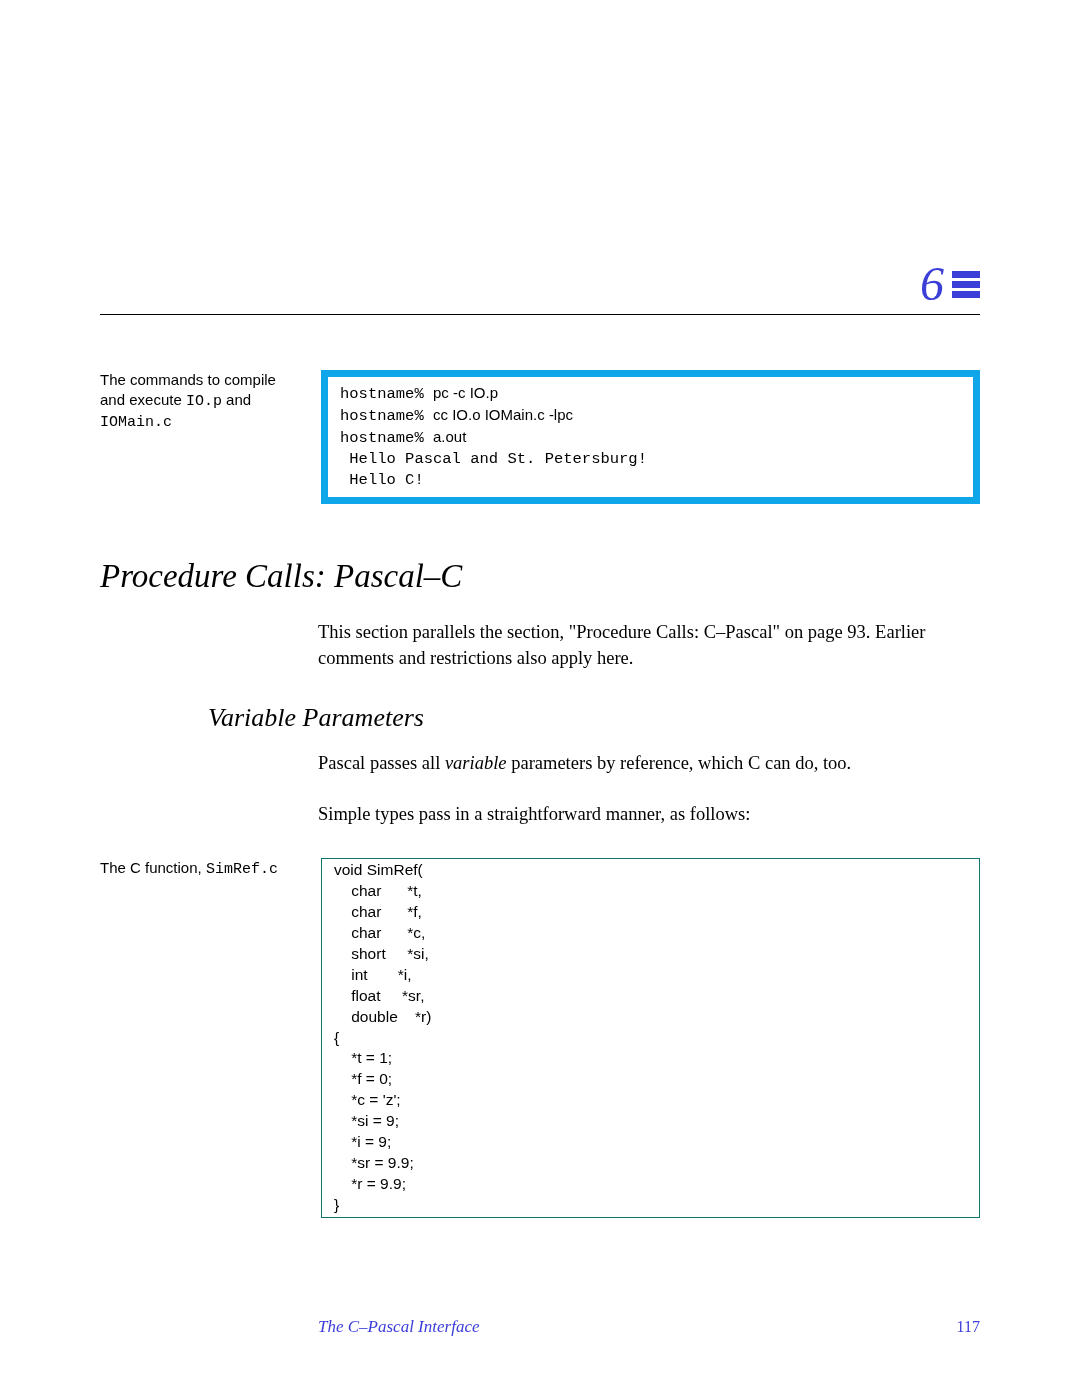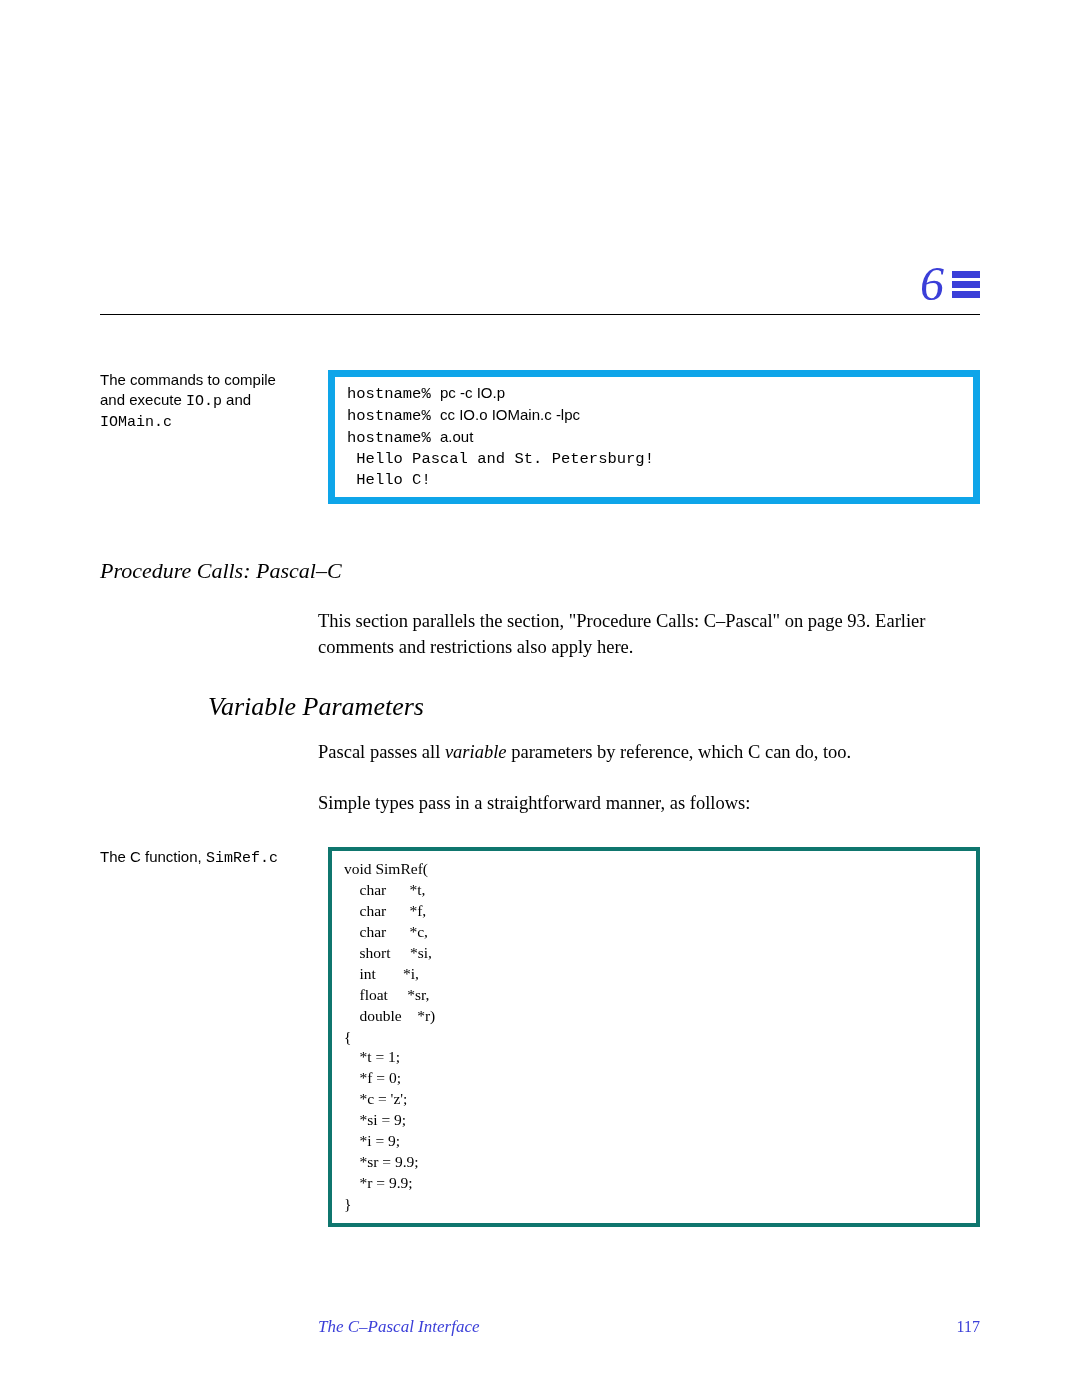--- a/index.html
+++ b/index.html
@@ -42,21 +42,21 @@
       height: 7px;
       background: #3b3fd8;
     }
     .hr-top {
       border: none;
       border-top: 1.5px solid #000;
       margin-bottom: 55px;
     }
     .two-col {
       display: flex;
-      gap: 23px;
+      gap: 16px;
       align-items: flex-start;
       margin-bottom: 54px;
     }
     .sidecol {
       width: 205px;
       flex-shrink: 0;
       font-family: Helvetica, Arial, sans-serif;
       font-size: 15px;
       line-height: 1.3;
     }
@@ -67,21 +67,21 @@
       padding: 6px 12px;
       font-family: "Courier New", monospace;
       font-size: 15.5px;
       line-height: 1.35;
       white-space: pre;
     }
     .codebox .sans { font-family: Helvetica, Arial, sans-serif; font-size: 15px; }
     .h1 {
       font-family: Palatino, "Times New Roman", serif;
       font-style: italic;
-      font-size: 22px;
+      font-size: 33px;
       font-weight: normal;
       margin-bottom: 25px;
       margin-top: 51px;
     }
     .bodytext {
       font-family: Palatino, "Times New Roman", serif;
       font-size: 18.5px;
       line-height: 1.4;
       margin-left: 218px;
       margin-bottom: 25px;
@@ -121,23 +121,23 @@
       color: #3b3fd8;
       margin-left: 218px;
     }
     .footer-page {
       font-family: Palatino, "Times New Roman", serif;
       font-size: 16px;
       color: #3b3fd8;
     }
     .codebox2 {
       flex: 1;
-      border: 4px solid #0f766e;
-      padding: 8px 12px;
-      font-family: Liberation Serif, serif;
+      border: 1px solid #0f766e;
+      padding: 1px 12px;
+      font-family: Liberation Sans, sans-serif;
       font-size: 15.5px;
       line-height: 1.35;
       white-space: pre;
     }
   </style>
 </head>
 <body>
 
 <div class="page">
 

